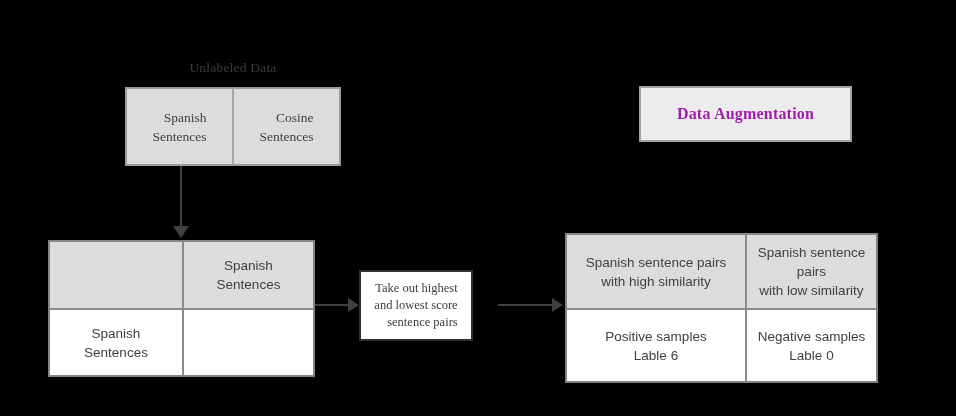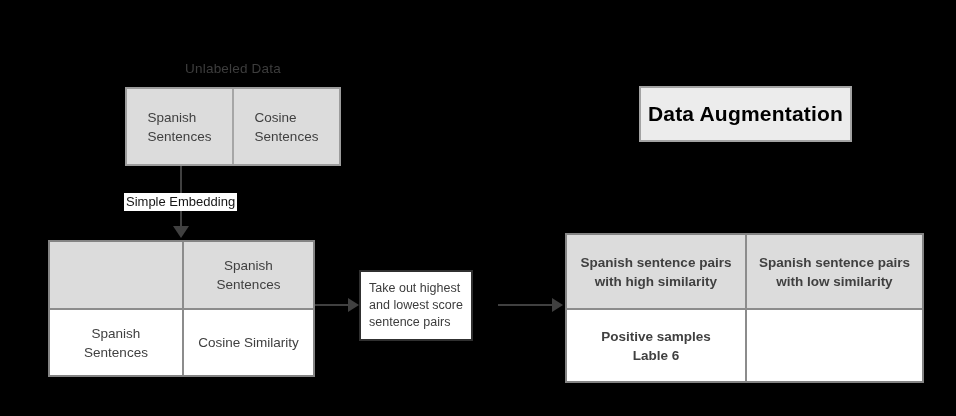--- a/index.html
+++ b/index.html
@@ -11,22 +11,23 @@
     background: #000000;
     overflow: hidden;
     font-family: "Liberation Sans", "DejaVu Sans", sans-serif;
     color: #404040;
   }
   .abs { position: absolute; }
   .centered-text {
     display: flex;
     align-items: center;
     justify-content: center;
-    text-align: left;
+    text-align: right;
     white-space: pre-line;
+    font-family: Liberation Serif, serif;
   }
 
   
   .unlabeled-label {
     left: 125px; top: 59px; width: 216px; height: 18px;
     font-size: 13.5px; color: #3d3d3d; letter-spacing: 0.2px;
   }
 
   
   .source-box {
@@ -69,24 +70,23 @@
   }
   .tbl .hdr { background: #dcdcdc; border-bottom: 2px solid #8c8c8c; }
   .tbl .col-a { border-right: 2px solid #8c8c8c; }
 
   .similarity-table {
     left: 48px; top: 240px; width: 267px; height: 137px;
     grid-template-columns: 134px 1fr;
     grid-template-rows: 68px 1fr;
   }
   .result-table {
-    left: 565px; top: 233px; width: 359px; height: 150px;
+    left: 565px; top: 233px; width: 313px; height: 150px;
     grid-template-columns: 180px 1fr;
     grid-template-rows: 75px 1fr;
-    font-weight: bold;
   }
 
   
   .h-arrow-line { background: #404040; height: 2px; }
   .h-line-1 { left: 315px; top: 304px; width: 34px; }
   .h-line-2 { left: 498px; top: 304px; width: 55px; }
   .h-arrow-head {
     width: 0; height: 0;
     border-top: 7px solid transparent;
     border-bottom: 7px solid transparent;
@@ -99,65 +99,65 @@
   .filter-box {
     left: 359px; top: 270px; width: 114px; height: 71px;
     background: #ffffff; border: 2px solid #303030;
     font-size: 12.5px; line-height: 17px; color: #3c3c3c;
   }
 
   
   .title-box {
     left: 639px; top: 86px; width: 213px; height: 56px;
     background: #ececec; border: 2px solid #a3a3a3;
-    font-size: 21px; font-weight: bold; color: #000000;
+    font-size: 16px; font-weight: bold; color: #a21caf;
     letter-spacing: 0.2px;
   }
 </style>
 </head>
 <body>
 
 <div class="canvas">
 
   <div class="abs unlabeled-label centered-text">Unlabeled Data</div>
 
   <div class="abs source-box">
     <div class="cell centered-text">Spanish
 Sentences</div>
     <div class="cell centered-text">Cosine
 Sentences</div>
   </div>
 
   <div class="abs v-arrow-line"></div>
   <div class="abs v-arrow-head"></div>
-  <div class="abs embedding-label">Simple Embedding</div>
 
   <div class="abs tbl similarity-table">
     <div class="cell hdr col-a"></div>
     <div class="cell hdr">Spanish
 Sentences</div>
     <div class="cell col-a">Spanish
 Sentences</div>
-    <div class="cell">Cosine Similarity</div>
   </div>
 
   <div class="abs h-arrow-line h-line-1"></div>
   <div class="abs h-arrow-head h-head-1"></div>
 
   <div class="abs filter-box centered-text">Take out highest
 and lowest score
 sentence pairs</div>
 
   <div class="abs h-arrow-line h-line-2"></div>
   <div class="abs h-arrow-head h-head-2"></div>
 
   <div class="abs tbl result-table">
     <div class="cell hdr col-a">Spanish sentence pairs
 with high similarity</div>
     <div class="cell hdr">Spanish sentence pairs
 with low similarity</div>
     <div class="cell col-a">Positive samples
 Lable 6</div>
+    <div class="cell">Negative samples
+Lable 0</div>
   </div>
 
   <div class="abs title-box centered-text">Data Augmentation</div>
 
 </div>
 
 </body></html>

